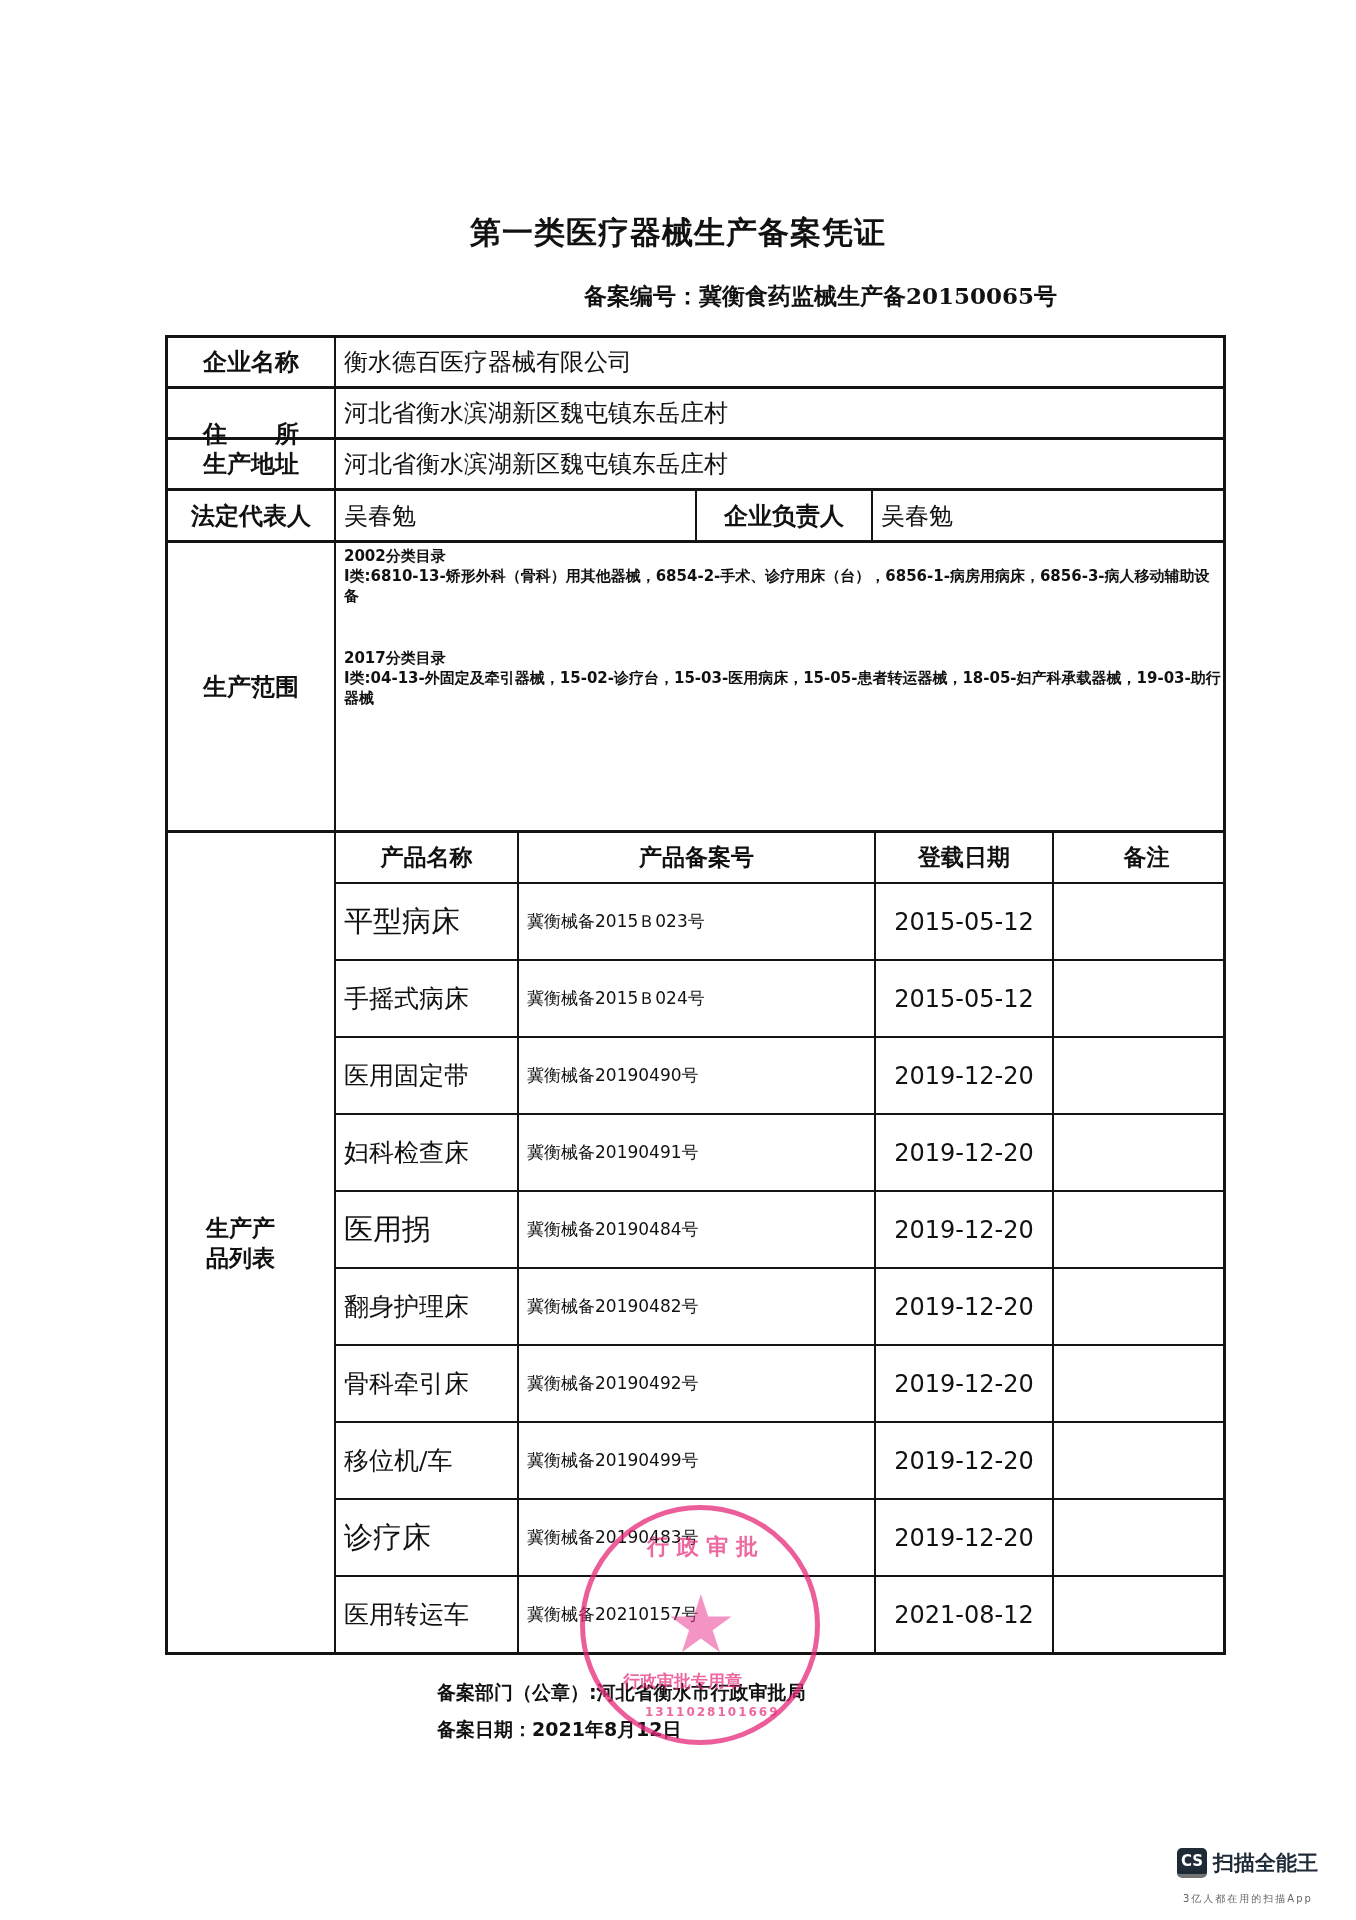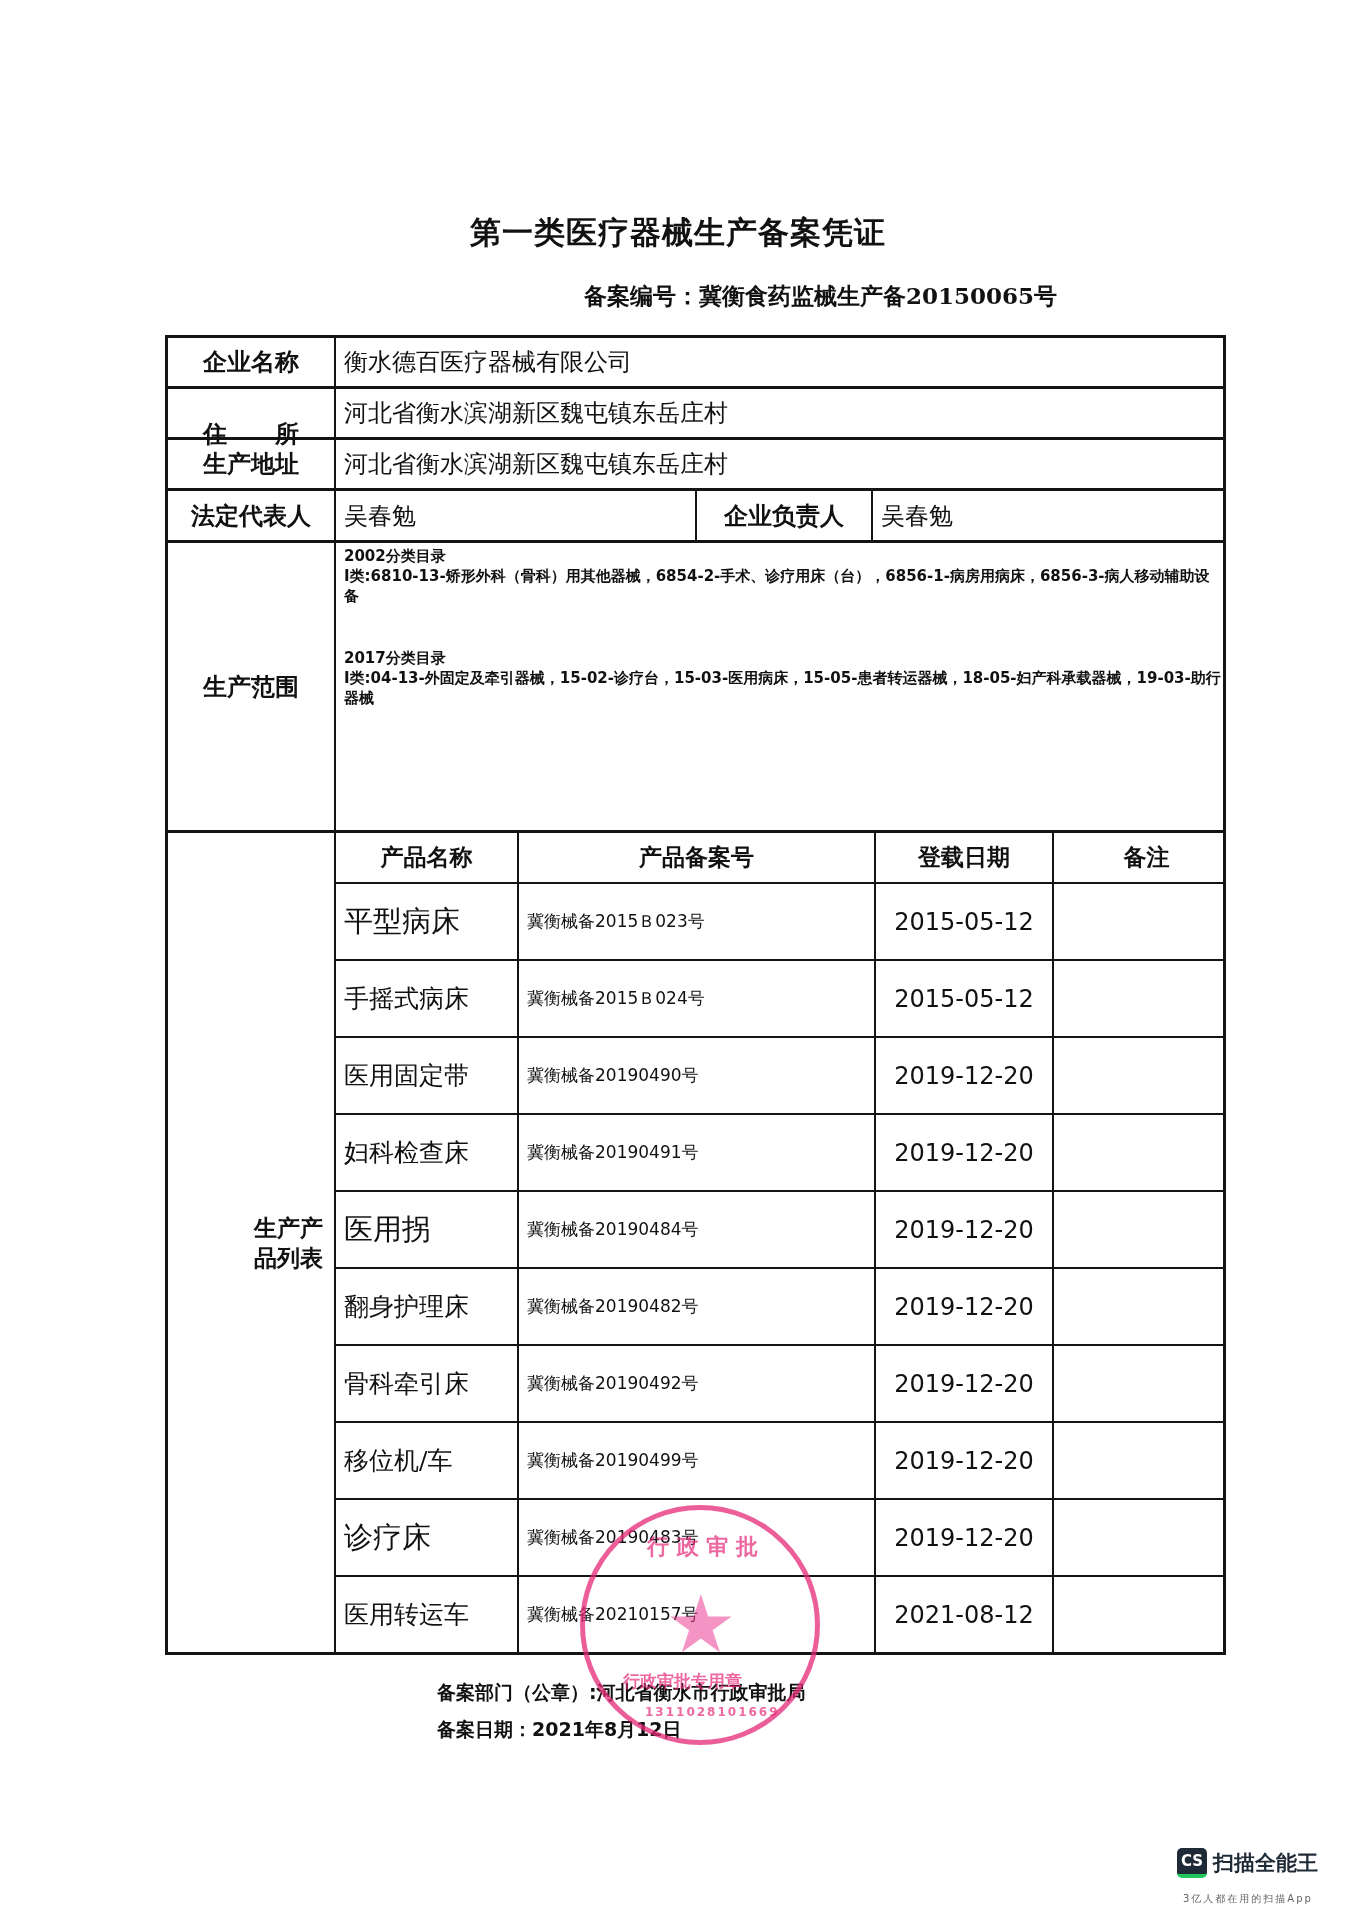--- a/index.html
+++ b/index.html
@@ -17,21 +17,21 @@
   .th { position:absolute; display:flex; align-items:center; justify-content:center; font-family:"DejaVu Sans","Liberation Sans",sans-serif; font-size:23px; font-weight:bold; }
   .td { position:absolute; display:flex; align-items:center; font-size:25px; }
   .td.name { padding-left:8px; box-sizing:border-box; }
   .td.reg { padding-left:8px; box-sizing:border-box; font-family:"DejaVu Sans","Liberation Sans",sans-serif; font-size:17px; }
   .td.date { justify-content:center; font-family:"DejaVu Sans","Liberation Sans",sans-serif; font-size:24px; }
   .footer { position:absolute; left:437px; font-family:"DejaVu Sans","Liberation Sans",sans-serif; font-size:19px; font-weight:bold; }
   .seal { position:absolute; left:580px; top:1505px; width:240px; height:240px; border:5px solid rgba(230,40,120,0.75); border-radius:50%; box-sizing:border-box; }
   .seal-star { position:absolute; left:80px; top:75px; font-size:80px; color:rgba(235,60,150,0.55); line-height:1; }
   .seal-text { position:absolute; color:rgba(230,40,120,0.7); font-size:22px; font-family:"DejaVu Sans",sans-serif; font-weight:bold; }
   .logo { position:absolute; left:1177px; top:1848px; display:flex; align-items:center; gap:6px; }
-  .logo-badge { width:30px; height:30px; background:#1e2a36; border-radius:5px; color:#fff; font-family:"DejaVu Sans",sans-serif; font-weight:bold; font-size:15px; display:flex; align-items:center; justify-content:center; border-bottom:4px solid #22c55e; box-sizing:border-box; }
+  .logo-badge { width:30px; height:30px; background:#1e2a36; border-radius:5px; color:#fff; font-family:"DejaVu Sans",sans-serif; font-weight:bold; font-size:15px; display:flex; align-items:center; justify-content:center; border-bottom:4px solid #737373; box-sizing:border-box; }
   .logo-name { font-family:"DejaVu Sans",sans-serif; font-size:21px; font-weight:bold; color:#1e2a36; }
   .logo-tag { position:absolute; left:1183px; top:1892px; font-family:"DejaVu Sans",sans-serif; font-size:10px; color:#666; letter-spacing:2px; }
 </style>
 </head>
 <body>
 
 <div class="abs title" style="top:212px;">第一类医疗器械生产备案凭证</div>
 <div class="abs regno">
   <span>备案编号：</span><span>冀衡食药监械生产备20150065号</span>
 </div>
@@ -82,21 +82,21 @@
 
 <div class="cell-label" style="left:168px;top:543px;width:166px;height:287px;">生产范围</div>
 <div class="scope">
   <p>2002分类目录</p>
   <p>Ⅰ类:6810-13-矫形外科（骨科）用其他器械，6854-2-手术、诊疗用床（台），6856-1-病房用病床，6856-3-病人移动辅助设备</p>
   <div class="gap"></div>
   <p>2017分类目录</p>
   <p>Ⅰ类:04-13-外固定及牵引器械，15-02-诊疗台，15-03-医用病床，15-05-患者转运器械，18-05-妇产科承载器械，19-03-助行器械</p>
 </div>
 
-<div class="cell-label" style="left:168px;top:833px;width:166px;height:819px;font-family:'DejaVu Sans',sans-serif;font-size:23px;text-align:right;line-height:30px;padding:0 38px;box-sizing:border-box;margin-left:27px;">生产产品列表</div>
+<div class="cell-label" style="left:168px;top:833px;width:166px;height:819px;font-family:'DejaVu Sans',sans-serif;font-size:23px;text-align:left;line-height:30px;padding:0 38px;box-sizing:border-box;">生产产品列表</div>
 
 <div class="th" style="left:336px;top:833px;width:181px;height:49px;">产品名称</div>
 <div class="th" style="left:519px;top:833px;width:355px;height:49px;text-align:center;">产品备案号</div>
 <div class="th" style="left:876px;top:833px;width:176px;height:49px;">登载日期</div>
 <div class="th" style="left:1054px;top:833px;width:169px;height:49px;padding-left:8px;">备注</div>
 
 <div>
   <div class="td name" style="left:336px;top:884px;width:181px;height:75px;font-size:29px;">平型病床</div>
   <div class="td reg" style="left:519px;top:884px;width:355px;height:75px;">冀衡械备2015Ｂ023号</div>
   <div class="td date" style="left:876px;top:884px;width:176px;height:75px;">2015-05-12</div>

